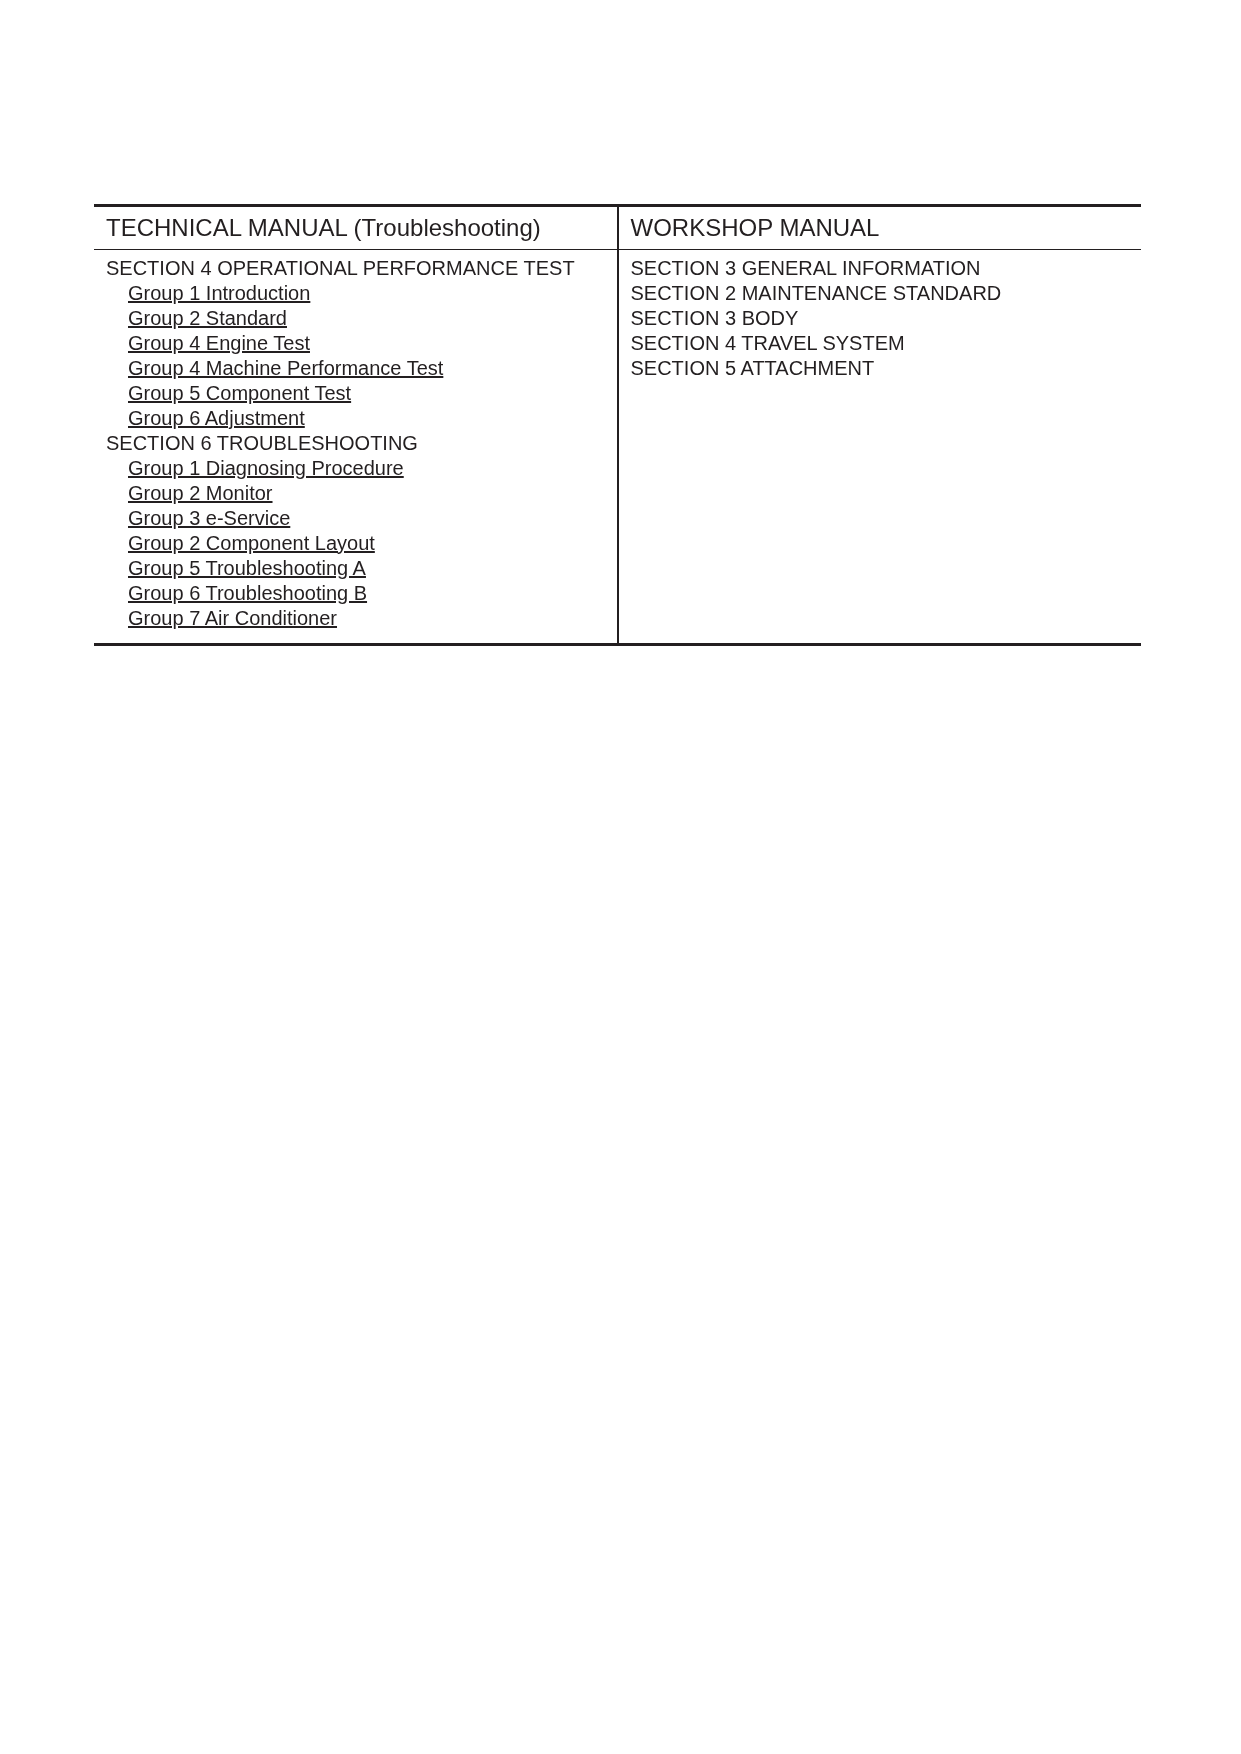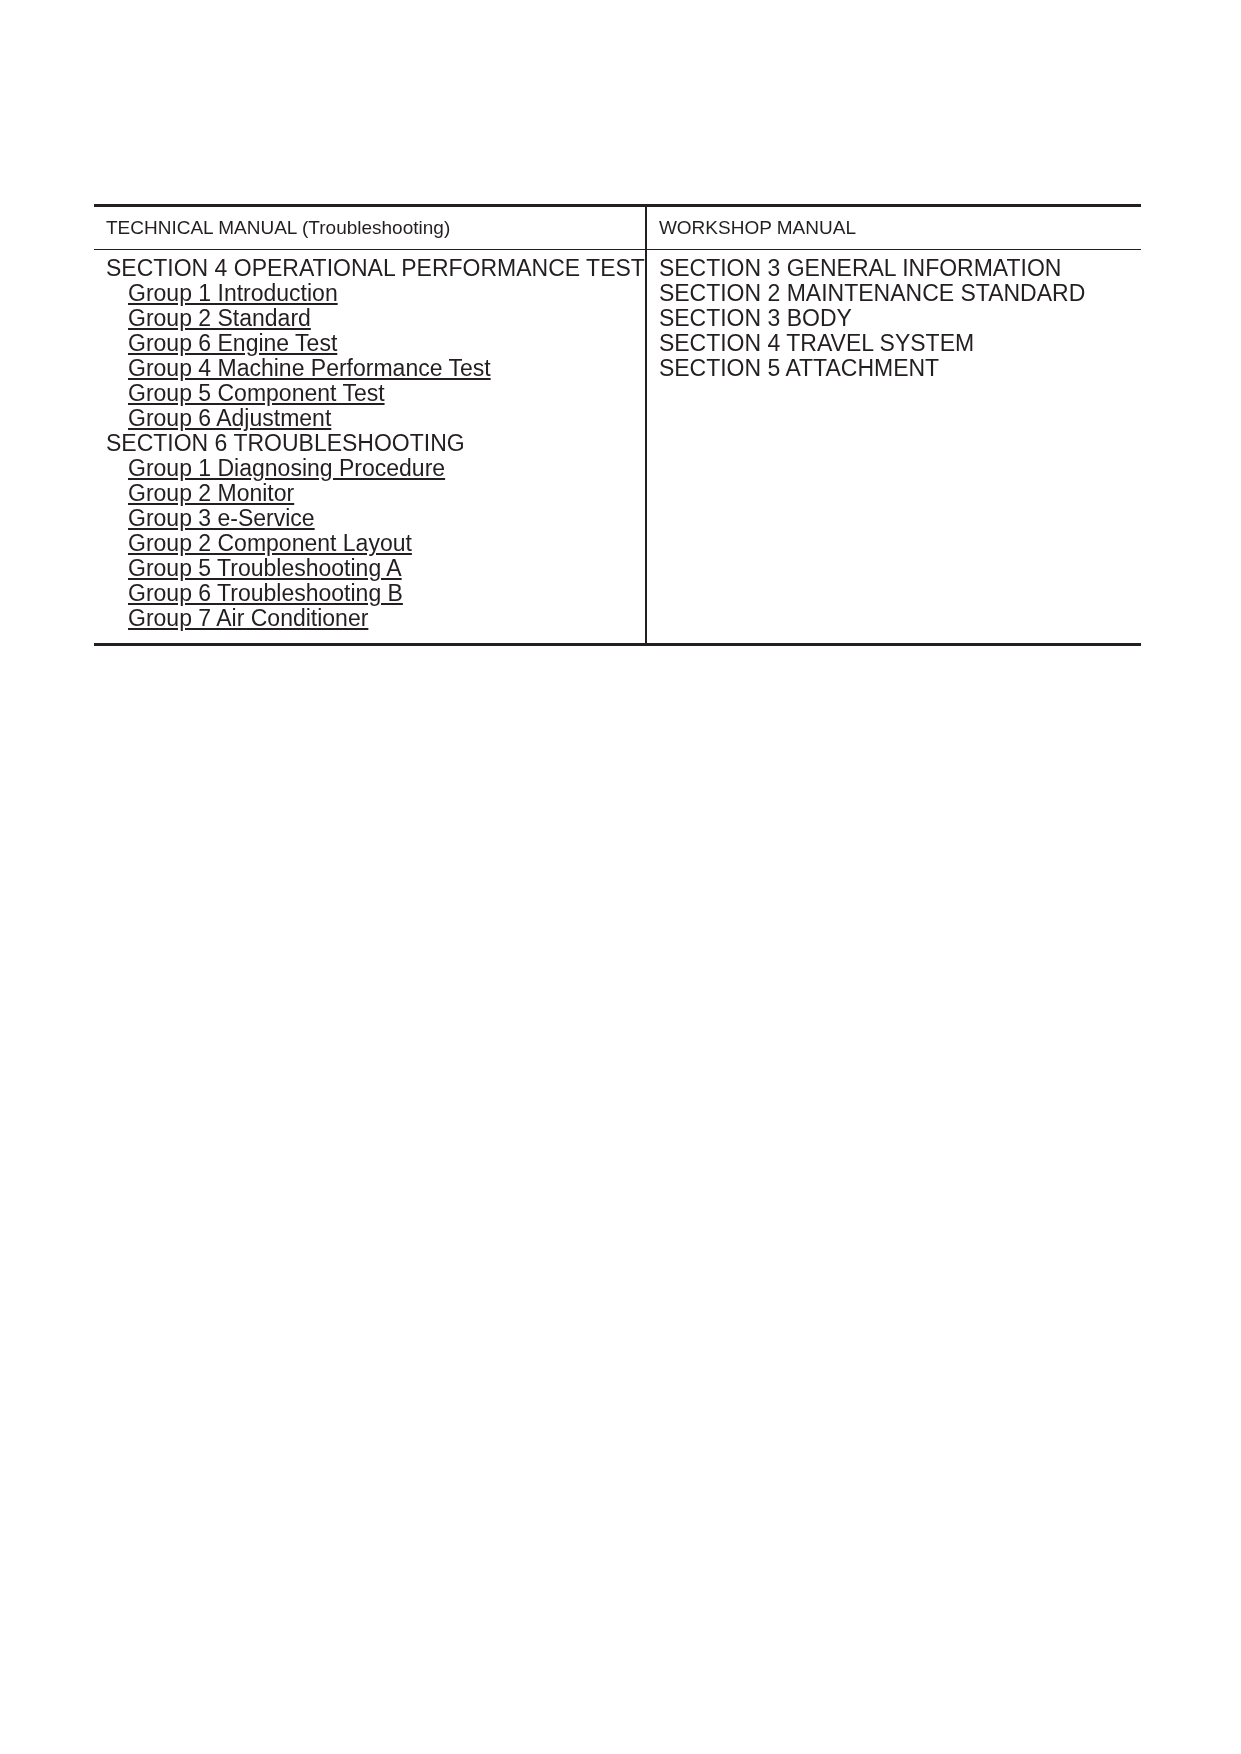--- a/index.html
+++ b/index.html
@@ -1,41 +1,41 @@
 <!DOCTYPE html>
 <html><head>
 <meta charset="utf-8">
 <style>
   html, body { margin: 0; padding: 0; background: #ffffff; }
   body { width: 1241px; height: 1754px; position: relative; font-family: "Liberation Sans", "DejaVu Sans", sans-serif; color: #231f20; }
   .toc { position: absolute; left: 94px; top: 204px; width: 1047px; border-collapse: collapse; }
   .toc td { vertical-align: top; width: 50%; padding: 0 0 0 12px; }
   .toc .left { border-right: 2px solid #231f20; }
-  .toc thead td { border-top: 3px solid #231f20; border-bottom: 1.5px solid #231f20; height: 42px; font-size: 19px; line-height: 42px; }
-  .toc tbody td { border-bottom: 3px solid #231f20; padding-top: 6px; padding-bottom: 12px; font-size: 23px; }
+  .toc thead td { border-top: 3px solid #231f20; border-bottom: 1.5px solid #231f20; height: 42px; font-size: 24px; line-height: 42px; }
+  .toc tbody td { border-bottom: 3px solid #231f20; padding-top: 6px; padding-bottom: 12px; font-size: 20px; }
   .line { line-height: 25px; height: 25px; white-space: nowrap; }
   .sub { padding-left: 22px; text-decoration: underline; }
 </style>
 </head>
 <body>
 
 <table class="toc">
   <thead>
     <tr>
       <td class="left">TECHNICAL MANUAL (Troubleshooting)</td>
       <td>WORKSHOP MANUAL</td>
     </tr>
   </thead>
   <tbody>
     <tr>
       <td class="left">
         <div class="line">SECTION 4 OPERATIONAL PERFORMANCE TEST</div>
         <div class="line sub">Group 1 Introduction</div>
         <div class="line sub">Group 2 Standard</div>
-        <div class="line sub">Group 6 Engine Test</div>
+        <div class="line sub">Group 4 Engine Test</div>
         <div class="line sub">Group 4 Machine Performance Test</div>
         <div class="line sub">Group 5 Component Test</div>
         <div class="line sub">Group 6 Adjustment</div>
         <div class="line">SECTION 6 TROUBLESHOOTING</div>
         <div class="line sub">Group 1 Diagnosing Procedure</div>
         <div class="line sub">Group 2 Monitor</div>
         <div class="line sub">Group 3 e-Service</div>
         <div class="line sub">Group 2 Component Layout</div>
         <div class="line sub">Group 5 Troubleshooting A</div>
         <div class="line sub">Group 6 Troubleshooting B</div>

